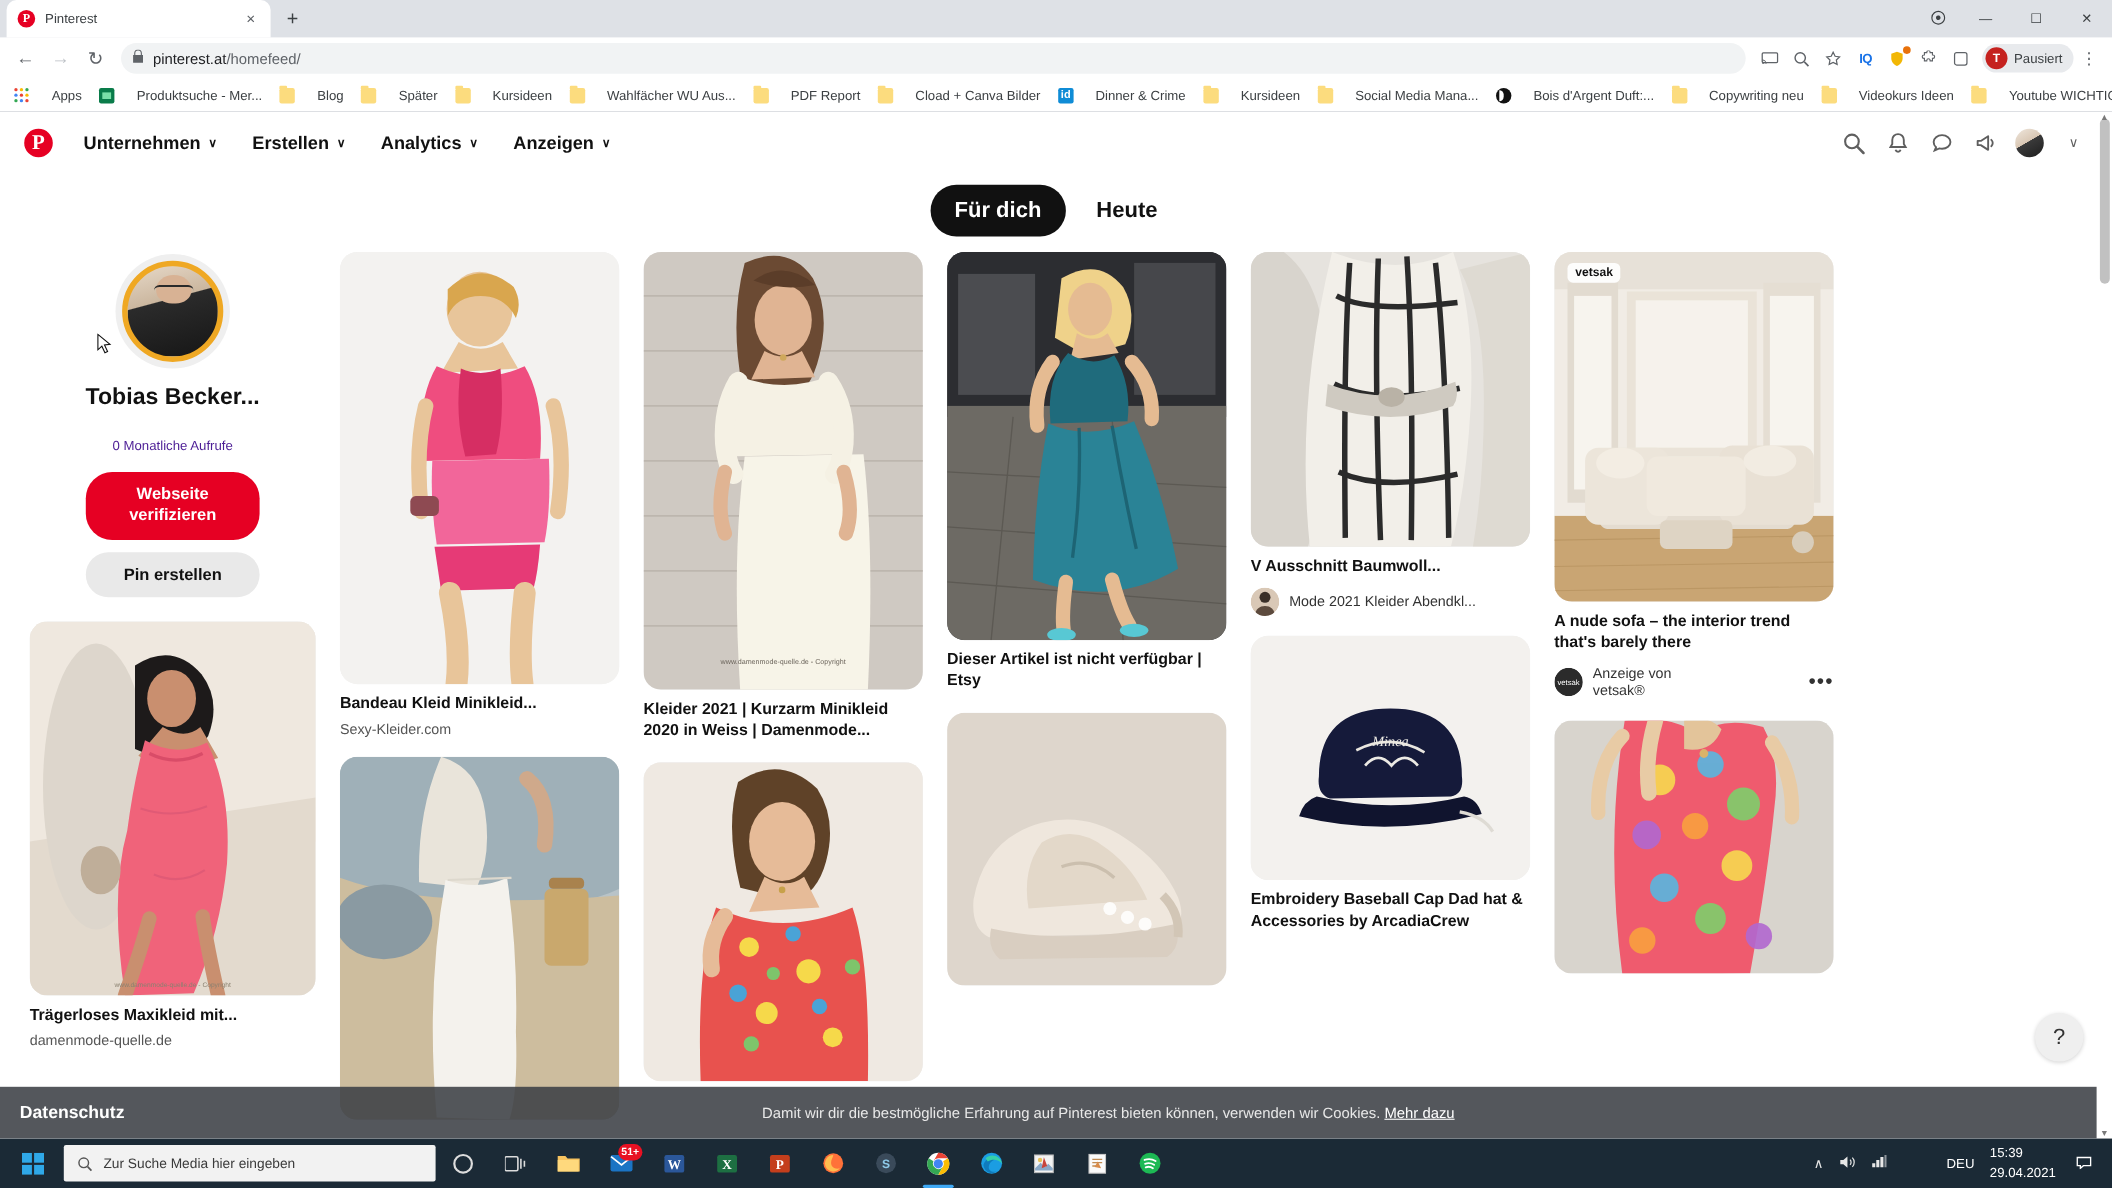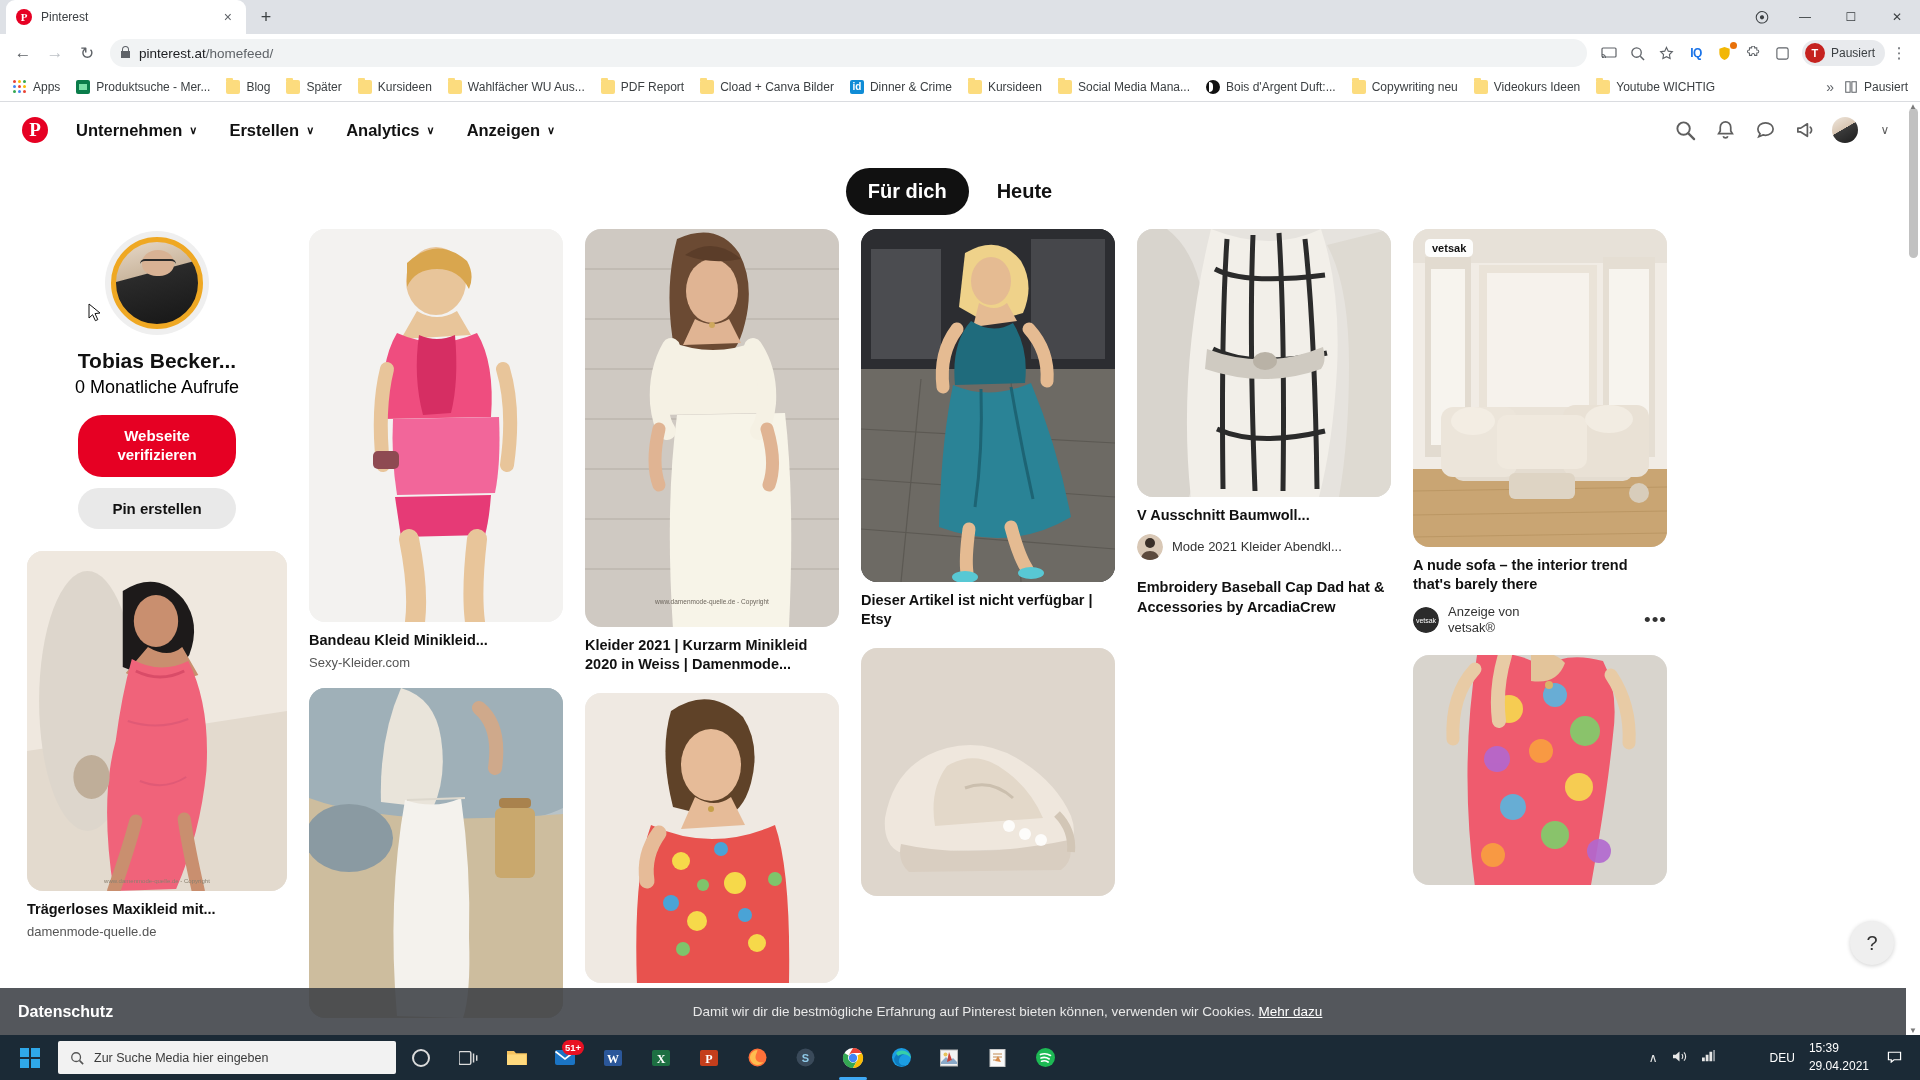--- a/index.html
+++ b/index.html
@@ -95,21 +95,21 @@
   }
   .profile-lbl { font-size: 12px; color: #3c4043; white-space: nowrap; }
   .kebab { width: 26px; height: 28px; display: flex; align-items: center; justify-content: center;
            color: #5f6368; font-size: 15px; cursor: pointer; }
 
   .bookmarks {
     height: 30px; background: #fff; border-bottom: 1px solid #dadce0;
     display: flex; align-items: center; padding: 0 6px; gap: 2px;
     font-size: 12px; color: #3c4043; overflow: hidden;
   }
-  .bm { display: flex; align-items: center; gap: 6px; padding: 3px 7px; border-radius: 4px;
+  .bm { display: flex; align-items: center; gap: 20px; padding: 3px 7px; border-radius: 4px;
         white-space: nowrap; cursor: pointer; flex: none; }
   .bm-ico { width: 14px; height: 14px; flex: none; border-radius: 2px; }
   .bm-ico.folder { background: #fcdc7e; border-radius: 2px 2px 2px 2px; position: relative; }
   .bm-ico.folder::before { content:""; position:absolute; top:-2px; left:0; width:7px; height:3px;
                            background:#fcdc7e; border-radius:1px 1px 0 0;}
   .bm-ico.apps { display:grid; grid-template-columns: repeat(3,3px); grid-template-rows: repeat(3,3px);
                  gap: 2px; }
   .bm-ico.apps i { background:#9aa0a6; border-radius:50%; display:block; width:3px;height:3px;}
   .bm-ico.apps i:nth-child(1){background:#ea4335}.bm-ico.apps i:nth-child(2){background:#fbbc04}
   .bm-ico.apps i:nth-child(3){background:#34a853}.bm-ico.apps i:nth-child(4){background:#4285f4}
@@ -177,21 +177,21 @@
   }
   .prof-ring::before{
     content:""; position:absolute; left:26px; top:8px; width:32px; height:26px;
     border-radius:50% 50% 45% 45%; background:#d8b294;
   }
   .prof-ring::after{
     content:""; position:absolute; left:24px; top:17px; width:36px; height:8px;
     border-top:2px solid #2a2a2a; border-radius:6px;
   }
   .prof-name { font-size: 21px; font-weight: bold; color:#111; margin-top: 14px; }
-  .prof-sub { font-size: 18px; color:#000000; margin-top: 4px; }
+  .prof-sub { font-size: 12px; color:#4c1d95; margin-top: 25px; }
   .btn-primary {
     display:block; width: 158px; margin: 17px auto 0; padding: 12px 10px;
     background:#e60023; color:#fff; border:none; border-radius:24px;
     font-size:15px; font-weight:bold; cursor:pointer; line-height:1.25;
     font-family:"Liberation Sans", sans-serif;
   }
   .btn-secondary {
     display:block; width: 158px; margin: 11px auto 0; padding: 12px 10px;
     background:#e9e9e9; color:#111; border:none; border-radius:24px;
     font-size:15px; font-weight:bold; cursor:pointer;
@@ -704,20 +704,31 @@
                   <circle cx="13" cy="13" r="13" fill="#d9c8b6"></circle>
                   <circle cx="13" cy="9" r="5" fill="#3a2f28"></circle>
                   <path d="M4 26c0-6 4-9 9-9s9 3 9 9z" fill="#5c4a3d"></path>
                 </svg>
             </span>
             <span class="attrib-txt">Mode 2021 Kleider Abendkl...</span>
           </div>
         </div>
 
         <div class="pin">
+          <div class="pin-img" style="height:222px;">
+            <svg class="art" viewBox="0 0 254 222" preserveAspectRatio="none">
+              <rect width="254" height="222" fill="#f3f1ee"></rect>
+              <path d="M62 128 q0-62 65-62 t65 62 q2 16 -10 18 l-110 2 q-12-4 -10-20z" fill="#151a3a"></path>
+              <path d="M60 146 q68 16 134 0 q12 2 16 16 q-86 22 -166 2 q4-14 16-18z" fill="#10142e"></path>
+              <path d="M96 104 q32-16 62 2" stroke="#e9e6df" stroke-width="2.4" fill="none"></path>
+              <path d="M104 118 q12-14 24 0 q12-14 24 0" stroke="#eceae4" stroke-width="2.4" fill="none"></path>
+              <text x="127" y="100" font-size="13" fill="#eceae4" text-anchor="middle" font-family="Liberation Serif" font-style="italic">Minea</text>
+              <path d="M190 160 q22 4 30 18" stroke="#dedbd4" stroke-width="3" fill="none"></path>
+            </svg>
+          </div>
           <div class="pin-title">Embroidery Baseball Cap Dad hat &amp; Accessories by ArcadiaCrew</div>
         </div>
       </div>
 
       <div class="col">
         <div class="pin">
           <div class="pin-img" style="height:318px;">
             <div class="badge-tag">vetsak</div>
             <svg class="art" viewBox="0 0 254 318" preserveAspectRatio="none">
               <rect width="254" height="318" fill="#f1ece5"></rect>

